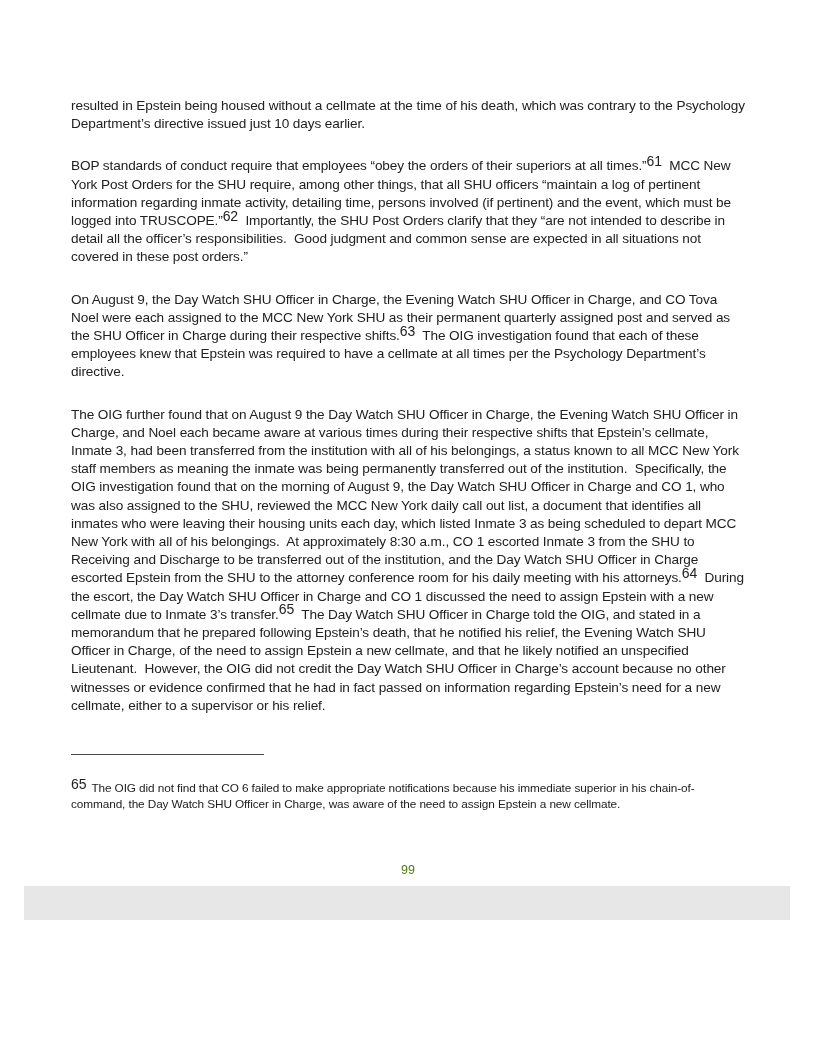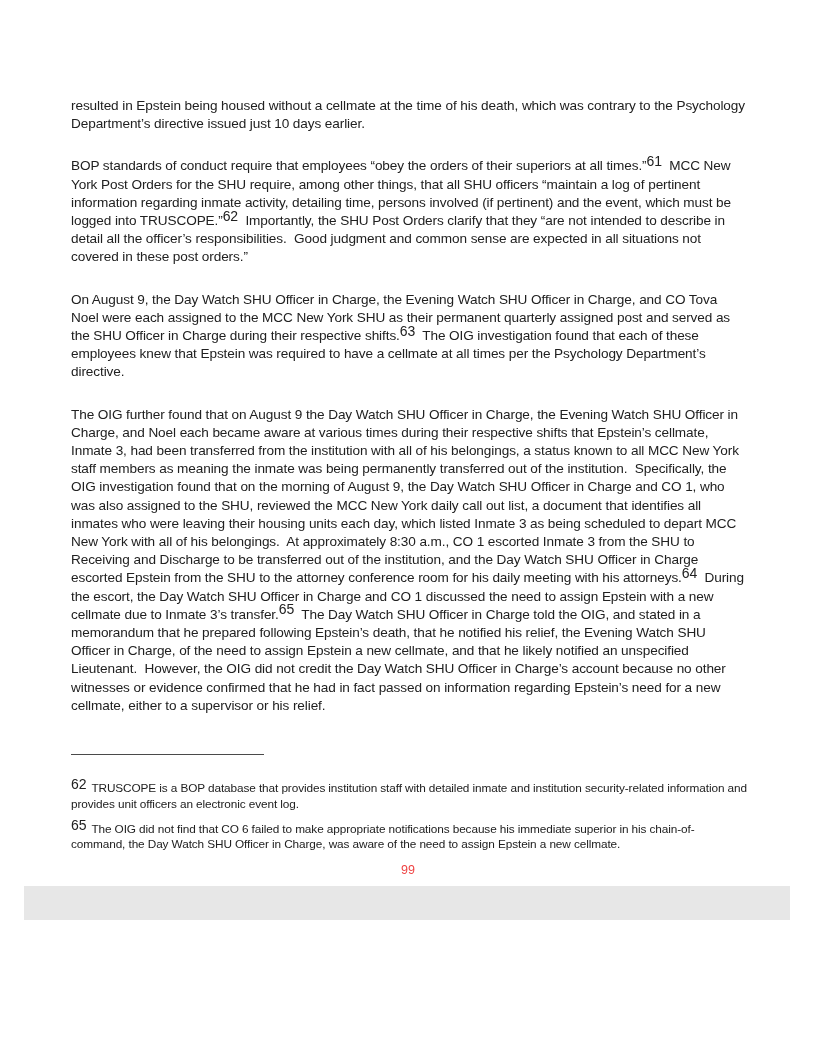--- a/index.html
+++ b/index.html
@@ -57,21 +57,21 @@
     top: -3px;
     margin-right: 5px;
   }
   .page-number {
     position: absolute;
     bottom: 43px;
     left: 0;
     right: 0;
     text-align: center;
     font-size: 12.5px;
-    color: #ef4444;
+    color: #4d7c0f;
   }
   .footer-bar {
     position: absolute;
     bottom: 0;
     left: 24px;
     right: 26px;
     height: 34px;
     background: #e7e7e7;
   }
 </style>
@@ -89,21 +89,20 @@
     <p><span>On August 9, the Day Watch SHU Officer in Charge, the Evening Watch SHU Officer in Charge, and CO Tova Noel were each assigned to the MCC New York SHU as their permanent quarterly assigned post and served as the SHU Officer in Charge during their respective shifts.</span><sup>63</sup><span>  The OIG investigation found that each of these employees knew that Epstein was required to have a cellmate at all times per the Psychology Department’s directive.</span></p>
 
     <p><span>The OIG further found that on August 9 the Day Watch SHU Officer in Charge, the Evening Watch SHU Officer in Charge, and Noel each became aware at various times during their respective shifts that Epstein’s cellmate, Inmate 3, had been transferred from the institution with all of his belongings, a status known to all MCC New York staff members as meaning the inmate was being permanently transferred out of the institution.  Specifically, the OIG investigation found that on the morning of August 9, the Day Watch SHU Officer in Charge and CO 1, who was also assigned to the SHU, reviewed the MCC New York daily call out list, a document that identifies all inmates who were leaving their housing units each day, which listed Inmate 3 as being scheduled to depart MCC New York with all of his belongings.  At approximately 8:30 a.m., CO 1 escorted Inmate 3 from the SHU to Receiving and Discharge to be transferred out of the institution, and the Day Watch SHU Officer in Charge escorted Epstein from the SHU to the attorney conference room for his daily meeting with his attorneys.</span><sup>64</sup><span>  During the escort, the Day Watch SHU Officer in Charge and CO 1 discussed the need to assign Epstein with a new cellmate due to Inmate 3’s transfer.</span><sup>65</sup><span>  The Day Watch SHU Officer in Charge told the OIG, and stated in a memorandum that he prepared following Epstein’s death, that he notified his relief, the Evening Watch SHU Officer in Charge, of the need to assign Epstein a new cellmate, and that he likely notified an unspecified Lieutenant.  However, the OIG did not credit the Day Watch SHU Officer in Charge’s account because no other witnesses or evidence confirmed that he had in fact passed on information regarding Epstein’s need for a new cellmate, either to a supervisor or his relief.</span></p>
 
   </div>
 
   <div class="footnotes-section">
     <hr class="footnote-rule">
 
 
-    <p class="footnote"><sup>62</sup><span>TRUSCOPE is a BOP database that provides institution staff with detailed inmate and institution security-related information and provides unit officers an electronic event log.</span></p>
 
 
 
     <p class="footnote"><sup>65</sup><span>The OIG did not find that CO 6 failed to make appropriate notifications because his immediate superior in his chain-of-command, the Day Watch SHU Officer in Charge, was aware of the need to assign Epstein a new cellmate.</span></p>
   </div>
 
   <div class="page-number">99</div>
 
   <div class="footer-bar"></div>
 

